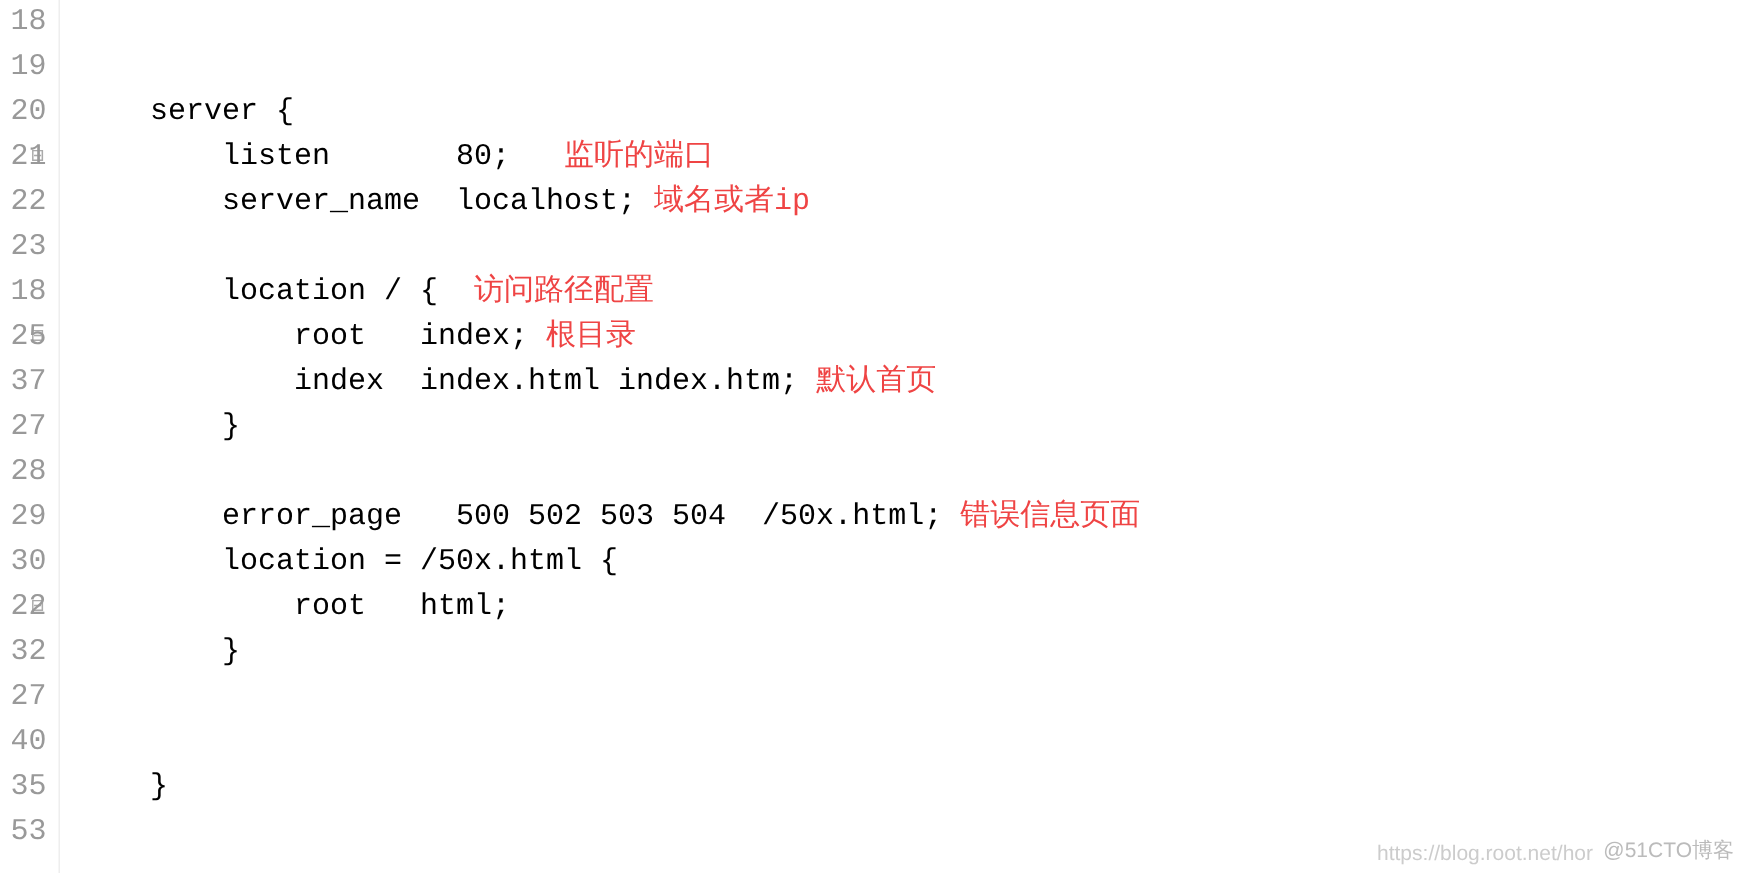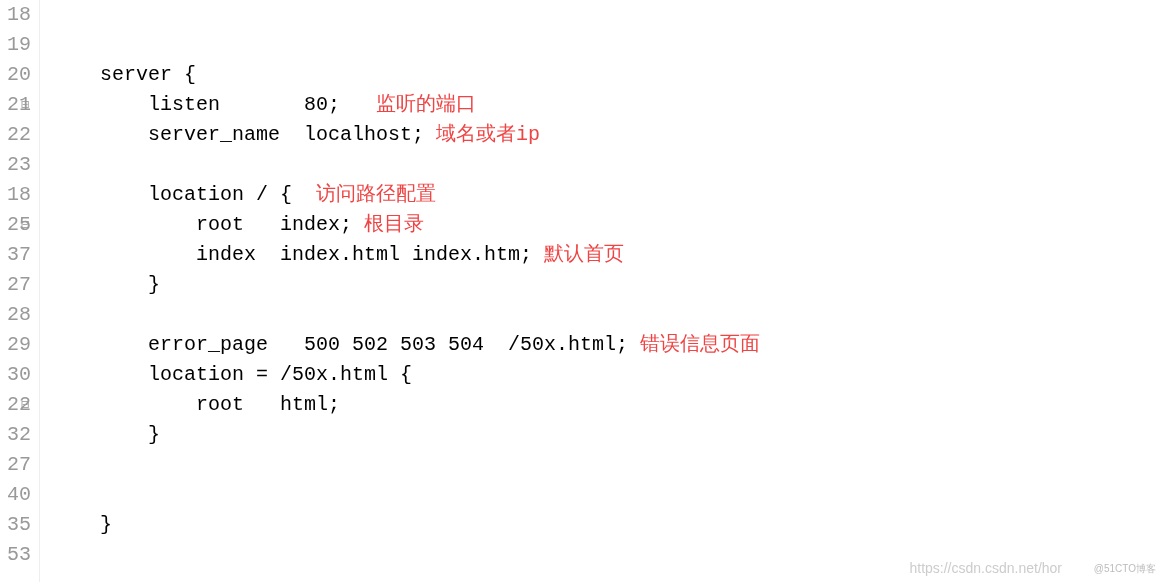--- a/index.html
+++ b/index.html
@@ -50,21 +50,21 @@
     right: 100px;
     bottom: 6px;
     font-size: 14px;
     color: #cccccc;
     font-family: Arial, sans-serif;
   }
   .watermark2 {
     position: absolute;
     right: 6px;
     bottom: 6px;
-    font-size: 10px;
+    font-size: 14px;
     color: rgba(120,120,120,0.5);
     font-family: "Microsoft YaHei", Arial, sans-serif;
   }
 </style>
 </head>
 <body>
 
 <div class="editor">
   <div class="gutter" id="gutter">
       <div class="num"><span>18</span><span class="fold-marker"></span></div>
@@ -83,14 +83,14 @@
       <div class="num"><span>22</span><span class="fold-marker"></span></div>
       <div class="num"><span>32</span><span class="fold-marker"></span></div>
       <div class="num"><span>27</span><span class="fold-marker"></span></div>
       <div class="num"><span>40</span><span class="fold-marker"></span></div>
       <div class="num"><span>35</span><span class="fold-marker"></span></div>
       <div class="num"><span>53</span><span class="fold-marker"></span></div>
     </div>
   <div class="code" id="code"><div class="line"><span></span></div><div class="line"><span></span></div><div class="line"><span>    server {</span></div><div class="line"><span>        listen       80;   </span><span class="red">监听的端口</span></div><div class="line"><span>        server_name  localhost; </span><span class="red">域名或者ip</span></div><div class="line"><span></span></div><div class="line"><span>        location / {  </span><span class="red">访问路径配置</span></div><div class="line"><span>            root   index; </span><span class="red">根目录</span></div><div class="line"><span>            index  index.html index.htm; </span><span class="red">默认首页</span></div><div class="line"><span>        }</span></div><div class="line"><span></span></div><div class="line"><span>        error_page   500 502 503 504  /50x.html; </span><span class="red">错误信息页面</span></div><div class="line"><span>        location = /50x.html {</span></div><div class="line"><span>            root   html;</span></div><div class="line"><span>        }</span></div><div class="line"><span></span></div><div class="line"><span></span></div><div class="line"><span>    }</span></div><div class="line"><span></span></div></div>
 </div>
 
-<div class="watermark1">https://csdn.csdn.net/hor</div>
+<div class="watermark1">https://blog.root.net/hor</div>
 <div class="watermark2">@51CTO博客</div>
 
 </body></html>

